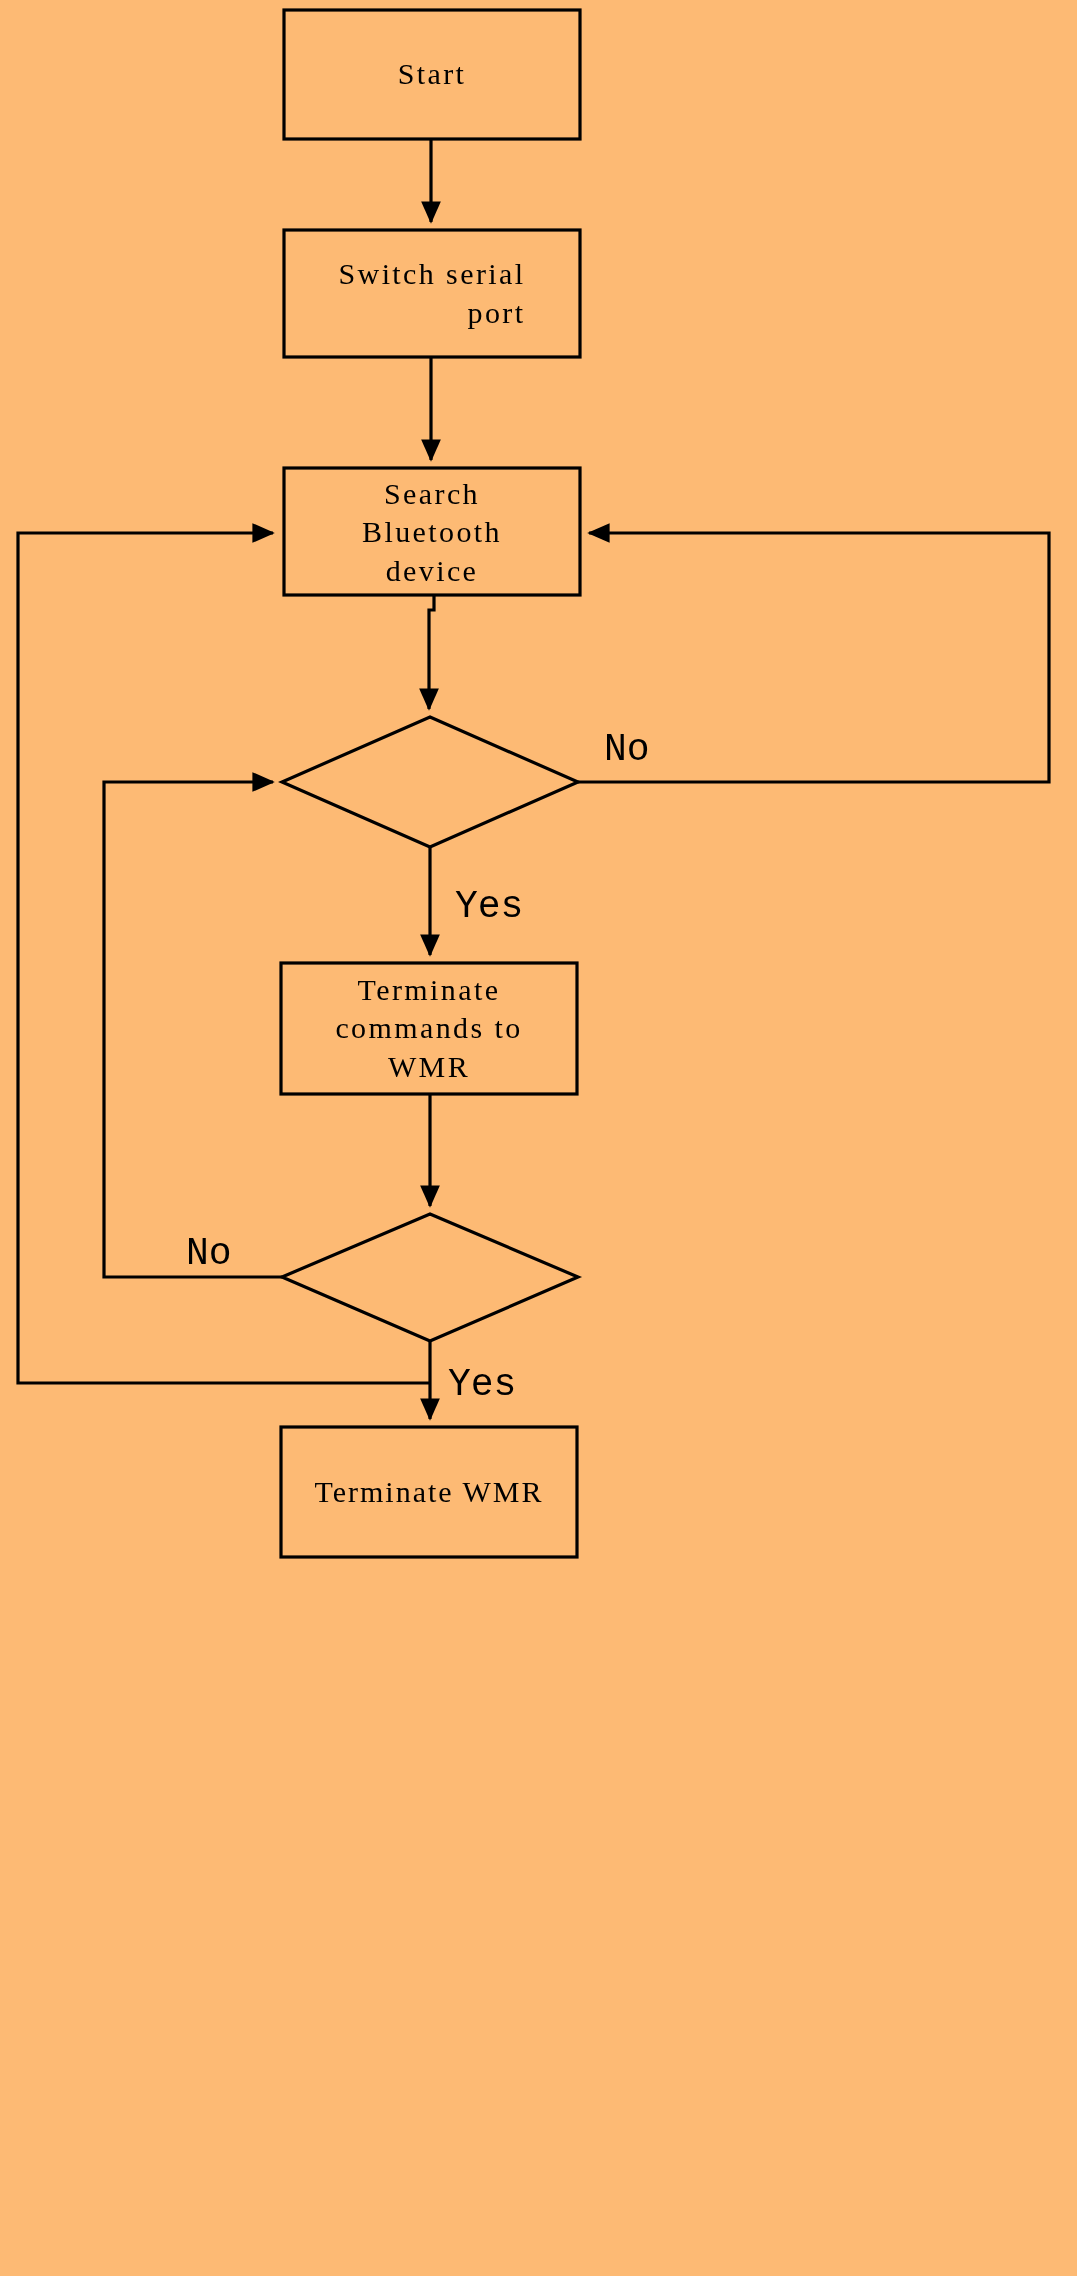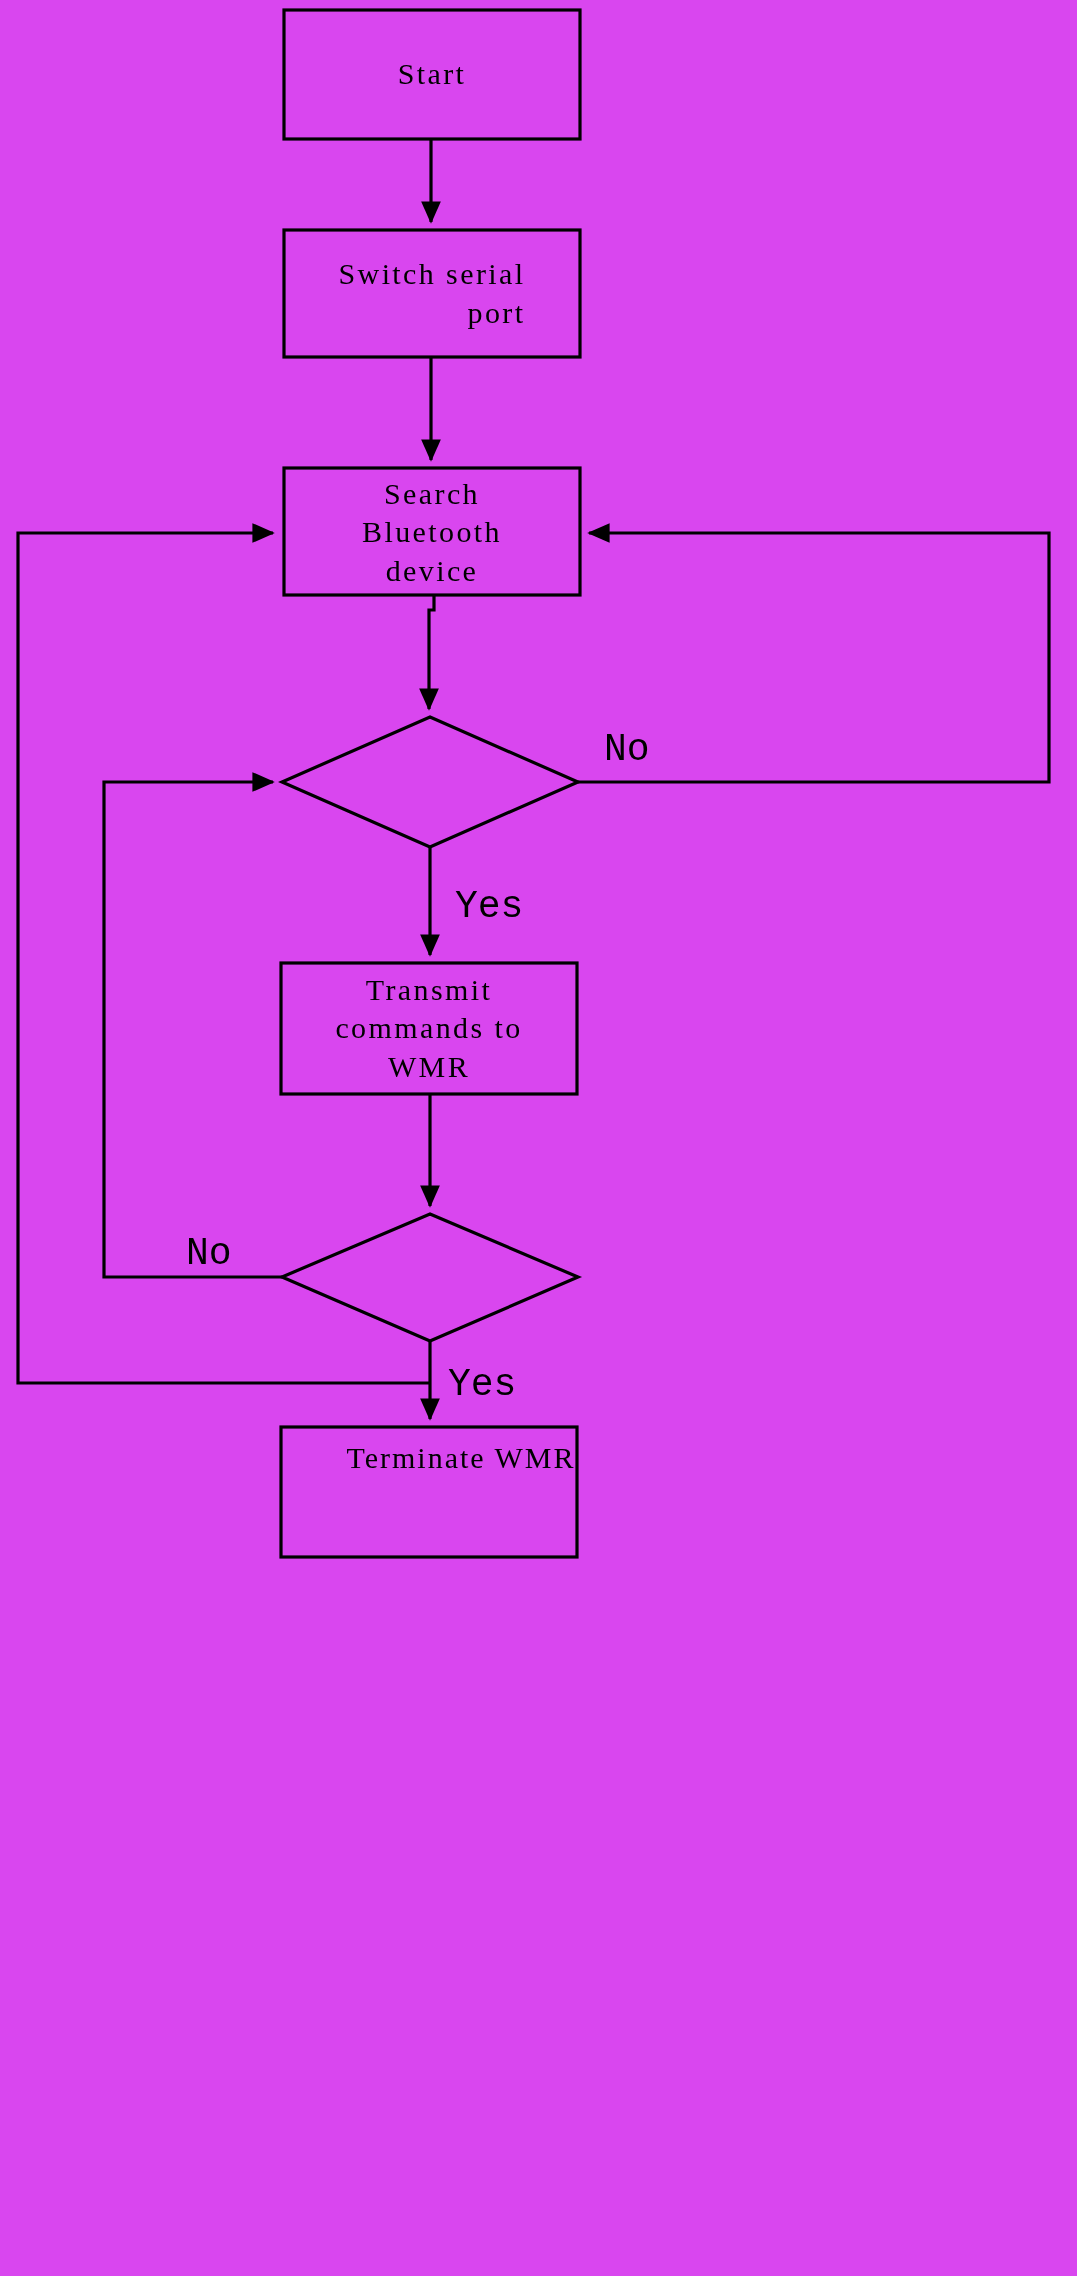--- a/index.html
+++ b/index.html
@@ -8,21 +8,21 @@
     padding: 0;
     background: #ffffff;
   }
   body {
     font-family: "Liberation Serif", "DejaVu Serif", serif;
   }
   #canvas {
     position: relative;
     width: 1077px;
     height: 2276px;
-    background: #d946ef;
+    background: #fdba74;
     overflow: hidden;
   }
   #flow-svg {
     position: absolute;
     left: 0;
     top: 0;
     width: 1077px;
     height: 2276px;
   }
   .node-label {
@@ -103,26 +103,26 @@
   <div class="node-label proc-label" style="left:284px; top:10px; width:296px; height:129px;">Start</div>
 
   <div class="node-label proc-label" style="left:284px; top:230px; width:296px; height:127px;text-align:right;">Switch serial
 port</div>
 
   <div class="node-label proc-label" style="left:284px; top:468px; width:296px; height:129px;">Search
 Bluetooth
 device</div>
 
 
-  <div class="node-label proc-label" style="left:281px; top:963px; width:296px; height:131px;">Transmit
+  <div class="node-label proc-label" style="left:281px; top:963px; width:296px; height:131px;">Terminate
 commands to
 WMR</div>
 
 
-  <div class="node-label proc-label" style="left:281px; top:1393px; width:296px; height:130px; letter-spacing:2px;padding-left:32px;">Terminate WMR</div>
+  <div class="node-label proc-label" style="left:281px; top:1427px; width:296px; height:130px; letter-spacing:2px;">Terminate WMR</div>
 
   <div class="edge-label" style="left:604px; top:731px;">No</div>
 
   <div class="edge-label" style="left:455px; top:888px;">Yes</div>
 
   <div class="edge-label" style="left:186px; top:1235px;">No</div>
 
   <div class="edge-label" style="left:448px; top:1366px;">Yes</div>
 
 </div>

